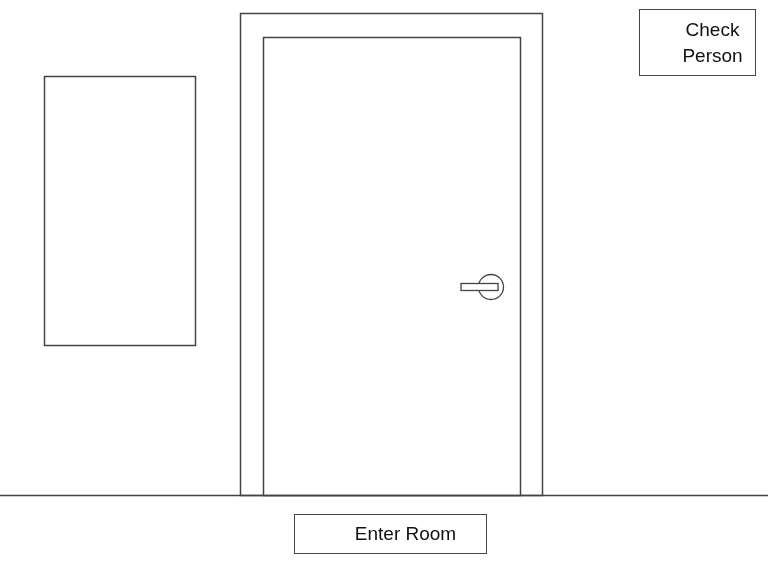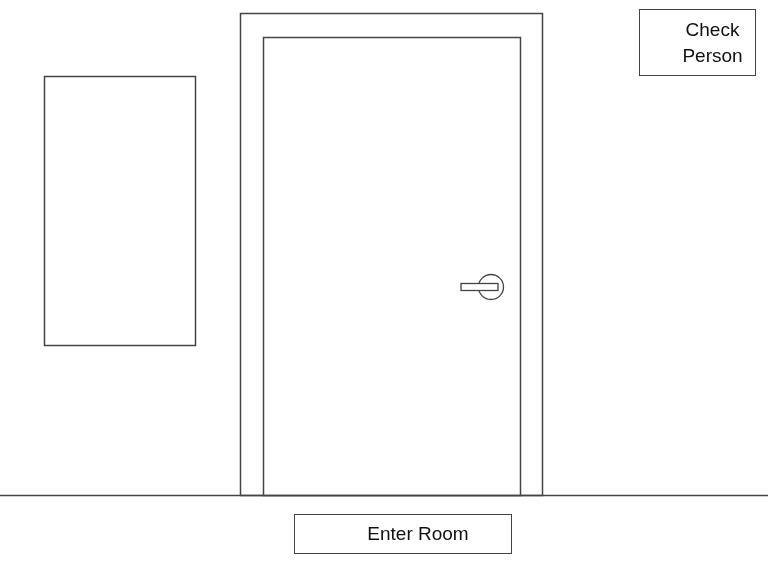--- a/index.html
+++ b/index.html
@@ -4,21 +4,21 @@
   <style>
     html, body { margin:0; padding:0; background:#ffffff; }
     body { width:768px; height:571px; position:relative; overflow:hidden; font-family:"Liberation Sans", sans-serif; }
     .scene { position:absolute; left:0; top:0; width:768px; height:571px; }
     .btn {
       position:absolute; background:#fff; border:1.5px solid #444; box-sizing:border-box;
       display:flex; align-items:center; justify-content:center; text-align:center;
       color:#111; cursor:pointer; font-size:19px; line-height:26px;padding-left:30px;
     }
     .check-btn { left:639px; top:9px; width:117px; height:67px; white-space:pre-line; }
-    .enter-btn { left:294px; top:514px; width:218px; height:40px; }
+    .enter-btn { left:294px; top:514px; width:193px; height:40px; }
   </style>
 </head>
 <body>
 
 <svg class="scene" width="768" height="571" viewBox="0 0 768 571">
   <rect x="44.5" y="76.5" width="151" height="269" fill="none" stroke="#444" stroke-width="1.5"></rect>
   <rect x="240.5" y="13.5" width="302" height="482" fill="none" stroke="#444" stroke-width="1.5"></rect>
   <rect x="263.5" y="37.5" width="257" height="458" fill="#fff" stroke="#444" stroke-width="1.5"></rect>
   <g>
     <circle cx="491" cy="287" r="12.5" fill="#fff" stroke="#444" stroke-width="1.3"></circle>

